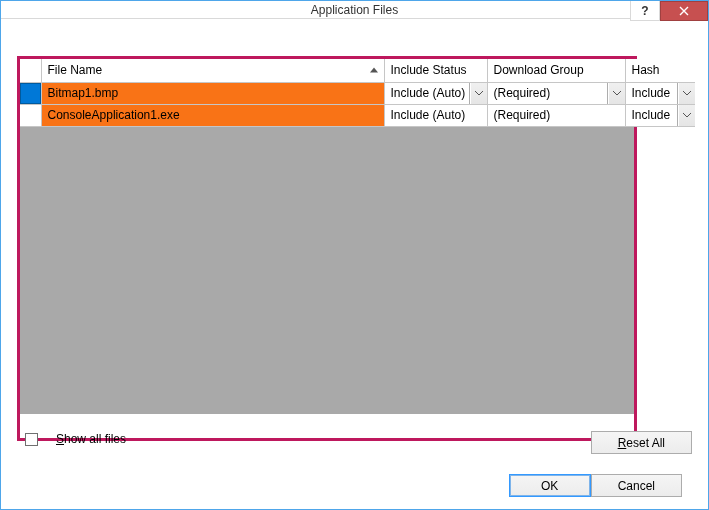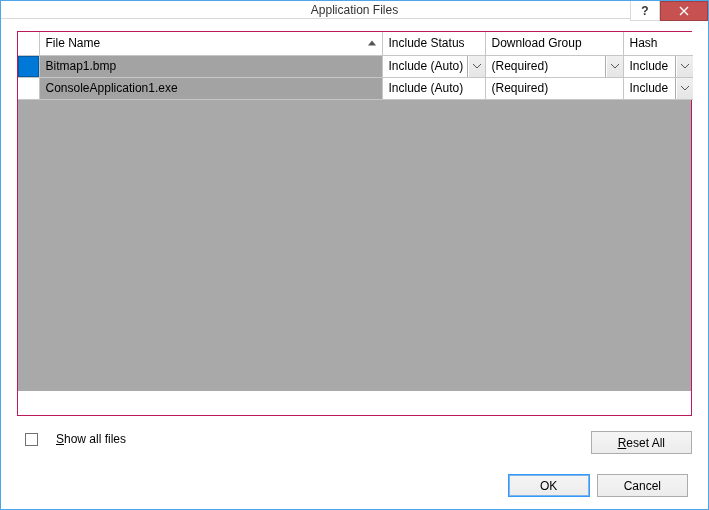--- a/index.html
+++ b/index.html
@@ -46,24 +46,24 @@
   .tbtn.help { width: 30px; border-right:1px solid #d9d9d9; border-left:1px solid #d9d9d9; border-bottom:1px solid #d9d9d9;}
   .tbtn.close {
     width: 48px;
     background: #c75050;
     color: #fff;
     font-size: 13px;
     border:1px solid #a04040;
   }
   .content {
     position: absolute;
-    left: 17px; top: 31px;
-    width: 675px;
+    left: 17px; top: 56px;
+    width: 620px;
     height: 385px;
-    border: 1px solid #be185d;
+    border: 3px solid #be185d;
   }
   table {
     border-collapse: collapse;
     width: 100%;
     table-layout: fixed;
   }
   thead th {
     background: #fff;
     font-weight: normal;
     text-align: left;
@@ -83,21 +83,21 @@
     width: 0; height: 0;
     border-left: 4px solid transparent;
     border-right: 4px solid transparent;
     border-bottom: 5px solid #555;
   }
   tbody td {
     height: 22px;
     border: 1px solid #c6c6c6;
     padding: 0;
     font-size: 12px;
-    background:#a3a3a3;
+    background:#f97316;
     vertical-align: middle;
   }
   tbody tr td:first-child { border-left:none;}
   tbody tr td:last-child { border-right:none;}
   .row-marker {
     width: 20px;
     background:#fff;
   }
   .row-marker.selected {
     background: #0078d7;
@@ -162,24 +162,23 @@
     align-items:center;
     justify-content:center;
     cursor:default;
   }
   .btn.default { border: 1px solid #3399ff; box-shadow: 0 0 0 1px #7eb4ea inset;}
   .reset-btn {
     position:absolute; right:17px; top:431px;
   }
   .footer-buttons {
     position:absolute;
-    right:21px;
+    right:27px;
     bottom:13px;
     display:flex;
-    gap:7px;
     justify-content:space-between;
   }
   .ul { text-decoration: underline;}
 </style>
 </head>
 <body>
 
 <div class="titlebar">
   <div class="titlebar-title">Application Files</div>
   <div class="titlebar-buttons">

